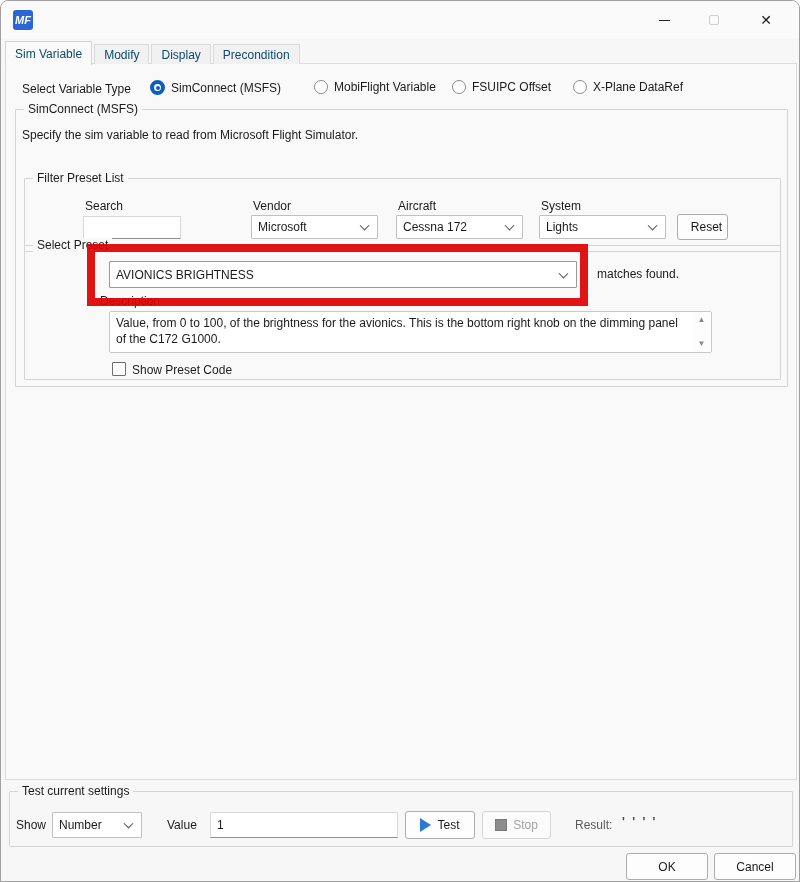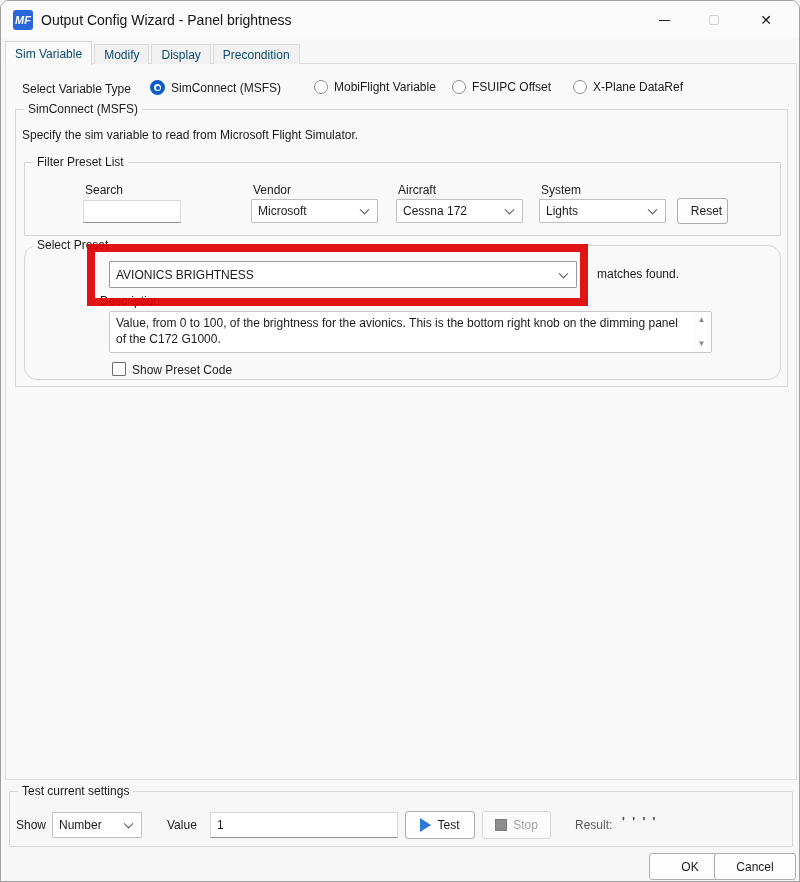--- a/index.html
+++ b/index.html
@@ -108,21 +108,20 @@
 </style>
 </head>
 <body>
 
 <div id="dialog">
 
   <div class="titlebar">
     <div class="app-icon">
       <span>MF</span>
     </div>
-    <div class="win-title">Output Config Wizard - Panel brightness</div>
     <div class="win-btn btn-min">
       <div class="min-glyph"></div>
     </div>
     <div class="win-btn btn-max">
       <div class="max-glyph"></div>
     </div>
     <div class="win-btn btn-close">
       <span class="close-glyph">✕</span>
     </div>
   </div>
@@ -152,21 +151,21 @@
     </div>
     <div class="radio-item" style="left:567px;">
       <div class="radio"></div>
       <span>X-Plane DataRef</span>
     </div>
 
     <div class="groupbox" style="left:9px; top:45px; width:773px; height:278px;">
       <div class="gb-label">SimConnect (MSFS)</div>
       <div class="fieldlabel" style="left:6px; top:18px;">Specify the sim variable to read from Microsoft Flight Simulator.</div>
 
-      <div class="groupbox" style="left:8px; top:52px; width:757px; height:74px;">
+      <div class="groupbox" style="left:8px; top:68px; width:757px; height:74px;">
         <div class="gb-label">Filter Preset List</div>
 
         <div class="fieldlabel" style="left:60px; top:20px;">Search</div>
         <div class="textinput" style="left:58px; top:37px; width:98px; height:23px;">
           <span></span>
         </div>
 
         <div class="fieldlabel" style="left:228px; top:20px;">Vendor</div>
         <div class="combo" style="left:226px; top:36px; width:127px; height:24px;">
           <span>Microsoft</span>
@@ -183,21 +182,21 @@
         <div class="combo" style="left:514px; top:36px; width:127px; height:24px;">
           <span>Lights</span>
           <span class="chev"></span>
         </div>
 
         <div class="btn" style="left:652px; top:35px; width:51px; height:26px;padding-left:8px;">
           <span>Reset</span>
         </div>
       </div>
 
-      <div class="groupbox" style="left:8px; top:135px; width:757px; height:135px;border-radius:13px;">
+      <div class="groupbox" style="left:8px; top:135px; width:757px; height:135px;">
         <div class="gb-label">Select Preset</div>
 
         <div class="combo" style="left:84px; top:15px; width:468px; height:27px; border-color:#9a9a9a;">
           <span>AVIONICS BRIGHTNESS</span>
           <span class="chev"></span>
         </div>
 
         <div class="fieldlabel" style="left:572px; top:21px;">matches found.</div>
 
         <div class="fieldlabel" style="left:75px; top:48px;">Description</div>
@@ -237,21 +236,21 @@
 
     <div class="btn disabled" style="left:472px; top:19px; width:69px; height:28px;">
       <div class="stop-icon"></div>
       <span>Stop</span>
     </div>
 
     <div class="fieldlabel" style="left:565px; top:26px; color:#5a5a5a;">Result:</div>
     <div class="fieldlabel result-ticks" style="left:612px; top:23px;">' ' ' '</div>
   </div>
 
-  <div class="btn" style="left:625px; top:852px; width:82px; height:27px;margin-left:23px;">
+  <div class="btn" style="left:625px; top:852px; width:82px; height:27px;">
     <span>OK</span>
   </div>
   <div class="btn" style="left:713px; top:852px; width:82px; height:27px;">
     <span>Cancel</span>
   </div>
 
   <div class="annotation"></div>
 
 </div>
 

